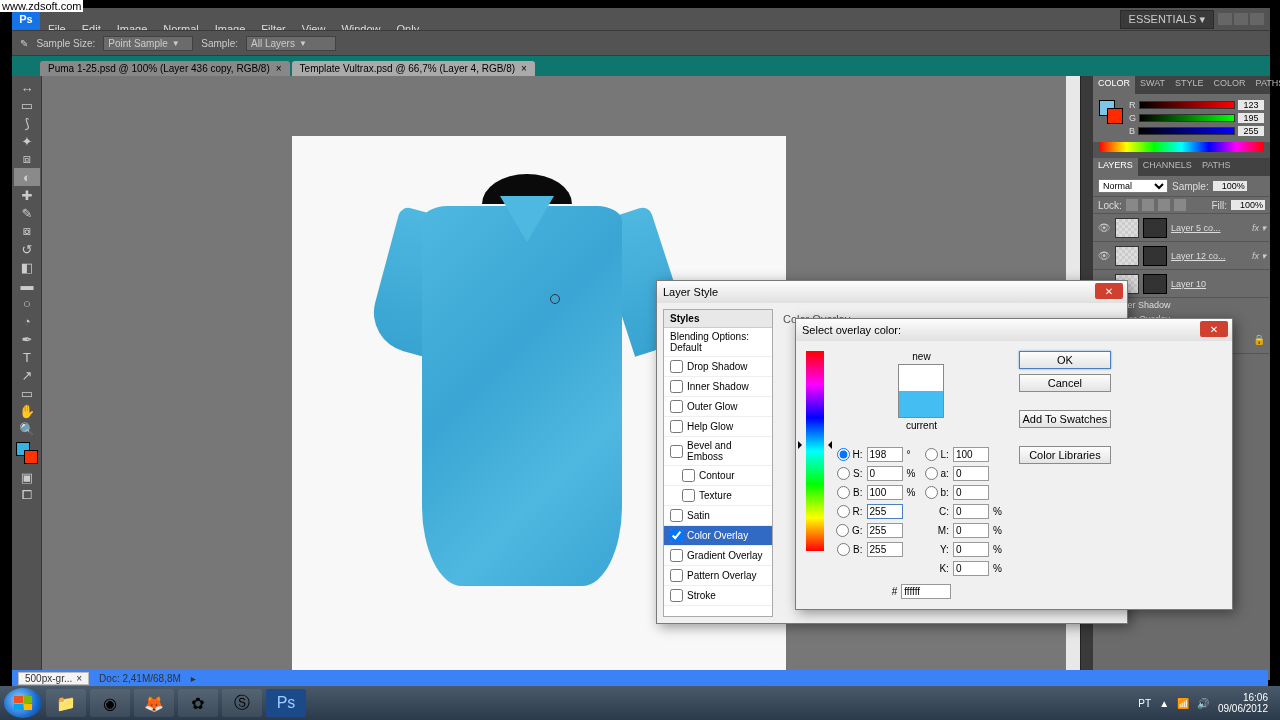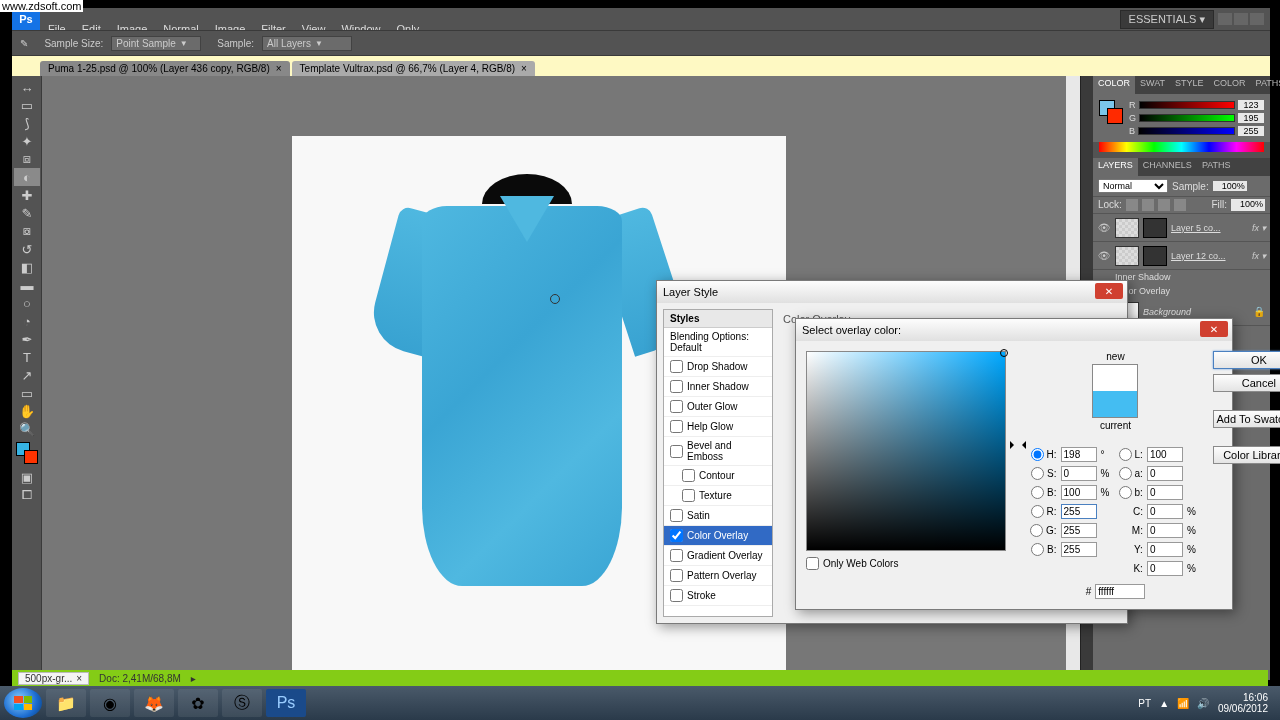--- a/index.html
+++ b/index.html
@@ -8,22 +8,22 @@
 .app { position: absolute; top: 8px; left: 12px; width: 1258px; height: 672px; background: #535353; display: flex; flex-direction: column; }
 .menubar { background: #535353; height: 22px; display: flex; align-items: center; color: #ddd; font-size: 11px; }
 .ps-logo { width: 28px; height: 22px; background: #1473e6; color: #fff; display: flex; align-items: center; justify-content: center; font-weight: bold; font-size: 11px; }
 .menu-item { padding: 0 8px; cursor: default; margin-top: 20px; }
 .menu-right { margin-left: auto; display: flex; align-items: center; gap: 4px; padding-right: 6px; }
 .essentials { background: #3a3a3a; padding: 2px 8px; color: #ccc; border: 1px solid #2a2a2a; }
 .win-controls { display: flex; gap: 2px; }
 .win-btn { width: 14px; height: 12px; background: #666; }
 .options-bar { background: #535353; height: 26px; border-top: 1px solid #3a3a3a; border-bottom: 1px solid #3a3a3a; display: flex; align-items: center; gap: 8px; padding: 0 8px; color: #ccc; font-size: 10px; }
 .opt-field { background: #6b6b6b; border: 1px solid #424242; padding: 1px 4px; display: flex; align-items: center; gap: 4px; min-width: 90px; }
-.opt-label { color: #ccc; margin-left: 8px; }
-.tabs-bar { background: #fef9c3; height: 20px; display: flex; align-items: flex-end; padding-left: 28px; }
+.opt-label { color: #ccc; }
+.tabs-bar { background: #0f766e; height: 20px; display: flex; align-items: flex-end; padding-left: 28px; }
 .doc-tab { background: #888; color: #000; font-size: 10px; padding: 2px 8px; margin-right: 2px; display: flex; align-items: center; gap: 6px; border-radius: 3px 3px 0 0; }
 .doc-tab.active { background: #aaa; }
 .tab-close { font-size: 10px; cursor: default; }
 .workspace { flex: 1; display: flex; background: #646464; position: relative; }
 .toolbox { width: 30px; background: #535353; display: flex; flex-direction: column; padding-top: 2px; border-right: 1px solid #3a3a3a; }
 .tool { width: 26px; height: 18px; margin: 0 2px; display: flex; align-items: center; justify-content: center; color: #ccc; font-size: 13px; position: relative; }
 .tool.sel { background: #8a8a8a; }
 .tool-swatch { width: 22px; height: 22px; position: relative; margin: 4px; }
 .sw-fg { position: absolute; width: 14px; height: 14px; top: 0; left: 0; border: 1px solid #000; }
 .sw-bg { position: absolute; width: 14px; height: 14px; bottom: 0; right: 0; border: 1px solid #000; }
@@ -48,21 +48,21 @@
 .cp-bg { position: absolute; bottom: 0; right: 0; width: 16px; height: 16px; border: 1px solid #000; }
 .sliders { flex: 1; display: flex; flex-direction: column; gap: 3px; font-size: 9px; color: #ddd; }
 .slider-row { display: flex; align-items: center; gap: 3px; }
 .slider-track { flex: 1; height: 8px; border: 1px solid #333; }
 .slider-val { width: 26px; background: #e8e8e8; color: #000; text-align: center; font-size: 9px; padding: 0 1px; }
 .hue-strip { height: 10px; margin: 0 6px 6px; background: linear-gradient(90deg, red, yellow, lime, cyan, blue, magenta, red); }
 .layers-panel { flex: 1; background: #6b6b6b; display: flex; flex-direction: column; font-size: 10px; }
 .layers-opts { display: flex; align-items: center; padding: 3px 5px; gap: 4px; color: #ddd; background: #6b6b6b; border-bottom: 1px solid #555; }
 .layers-opts select { font-size: 9px; width: 70px; }
 .mini-field { background: #e8e8e8; color: #000; width: 34px; font-size: 9px; text-align: right; padding: 0 2px; }
-.lock-row { display: flex; padding: 2px 5px; gap: 4px; color: #ddd; border-bottom: 1px solid #555; }
+.lock-row { display: flex; align-items: center; padding: 2px 5px; gap: 4px; color: #ddd; border-bottom: 1px solid #555; }
 .lock-ico { width: 12px; height: 12px; background: #888; }
 .layer-row { display: flex; align-items: center; height: 28px; border-bottom: 1px solid #555; padding: 0 4px; gap: 4px; }
 .eye { width: 14px; text-align: center; color: #ccc; }
 .thumb { width: 24px; height: 20px; background: #ddd; border: 1px solid #333; background-image: linear-gradient(45deg, #ccc 25%, transparent 25%, transparent 75%, #ccc 75%), linear-gradient(45deg, #ccc 25%, transparent 25%, transparent 75%, #ccc 75%); background-size: 6px 6px; background-position: 0 0, 3px 3px; }
 .mask-thumb { width: 24px; height: 20px; background: #333; border: 1px solid #000; }
 .layer-name { flex: 1; font-size: 9px; color: #ddd; overflow: hidden; white-space: nowrap; text-decoration: underline; }
 .fx-badge { font-size: 9px; color: #ccc; font-style: italic; }
 .bg-layer { background: #6b6b6b; }
 .bg-thumb { width: 24px; height: 20px; background: #fff; border: 1px solid #333; }
 
@@ -104,21 +104,21 @@
 
 
 .taskbar { position: absolute; bottom: 0; left: 0; right: 0; height: 34px; background: linear-gradient(#4a5a6a, #2a3a4a); display: flex; align-items: center; padding: 0 4px; gap: 4px; }
 .start { width: 38px; height: 30px; background: radial-gradient(circle at 40% 40%, #8bd0ff, #1a6bd0 60%, #0a3a70); border-radius: 50%; display: flex; align-items: center; justify-content: center; }
 .win-flag { width: 18px; height: 14px; display: grid; grid-template-columns: 1fr 1fr; grid-template-rows: 1fr 1fr; gap: 1px; }
 .wf1 { background: #f25022; } .wf2 { background: #7fba00; } .wf3 { background: #00a4ef; } .wf4 { background: #ffb900; }
 .task-ico { width: 40px; height: 28px; background: rgba(255,255,255,0.08); border-radius: 2px; display: flex; align-items: center; justify-content: center; font-size: 16px; }
 .tray { margin-left: auto; display: flex; align-items: center; gap: 8px; color: #fff; font-size: 10px; padding-right: 8px; }
 .tray-time { text-align: right; line-height: 1.1; }
 
-.status-strip { position: absolute; left: 12px; right: 12px; bottom: 34px; height: 16px; background: #84cc16; display: flex; align-items: center; font-size: 10px; color: #333; padding: 0 6px; gap: 10px; }
+.status-strip { position: absolute; left: 12px; right: 12px; bottom: 34px; height: 16px; background: #3b82f6; display: flex; align-items: center; font-size: 10px; color: #333; padding: 0 6px; gap: 10px; }
 .status-strip .tab { background: #f4f4f4; border: 1px solid #bbb; padding: 0 6px; display: flex; align-items: center; gap: 4px; }
 
 .icon-drop { font-size: 8px; }
 </style>
 </head>
 <body>
 
 <div class="url-bar">www.zdsoft.com</div>
 
 <div class="app">
@@ -276,20 +276,26 @@
             <span class="layer-name">Layer 5 co...</span>
             <span class="fx-badge">fx ▾</span>
           </div>
         <div class="layer-row">
             <span class="eye">👁</span>
             <div class="thumb"></div>
             <div class="mask-thumb"></div>
             <span class="layer-name">Layer 12 co...</span>
             <span class="fx-badge">fx ▾</span>
           </div>
+        <div class="layer-row">
+            <span class="eye"></span>
+            <div class="thumb"></div>
+            <div class="mask-thumb"></div>
+            <span class="layer-name">Layer 10</span>
+          </div>
         <div style="padding:2px 22px;font-size:9px;color:#ddd">Inner Shadow</div>
         <div style="padding:2px 22px;font-size:9px;color:#ddd">Color Overlay</div>
         <div class="layer-row bg-layer">
             <span class="eye">👁</span>
             <div class="bg-thumb"></div>
             <span class="layer-name" style="font-style:italic;text-decoration:none">Background</span>
             <span>🔒</span>
           </div>
       </div>
     </div>
@@ -359,29 +365,20 @@
     </div>
   </div>
 </div>
 
 <div class="dlg" style="top:318px; left:795px; width:438px;">
   <div class="dlg-title">
     <span>Select overlay color:</span>
     <div class="dlg-close">✕</div>
   </div>
   <div class="picker-body">
-    <div>
-      <div class="sat-field">
-        <div class="sat-marker"></div>
-      </div>
-      <div class="web-row">
-          <input type="checkbox" style="">
-          <span>Only Web Colors</span>
-        </div>
-    </div>
     <div class="hue-bar">
         <div class="hue-marker"></div>
       </div>
     <div class="preview-col">
       <span>new</span>
       <div class="preview-box">
         <div class="pv-new" style="background:#ffffff"></div>
         <div class="pv-cur" style="background:#44bdf2"></div>
       </div>
       <span>current</span>

